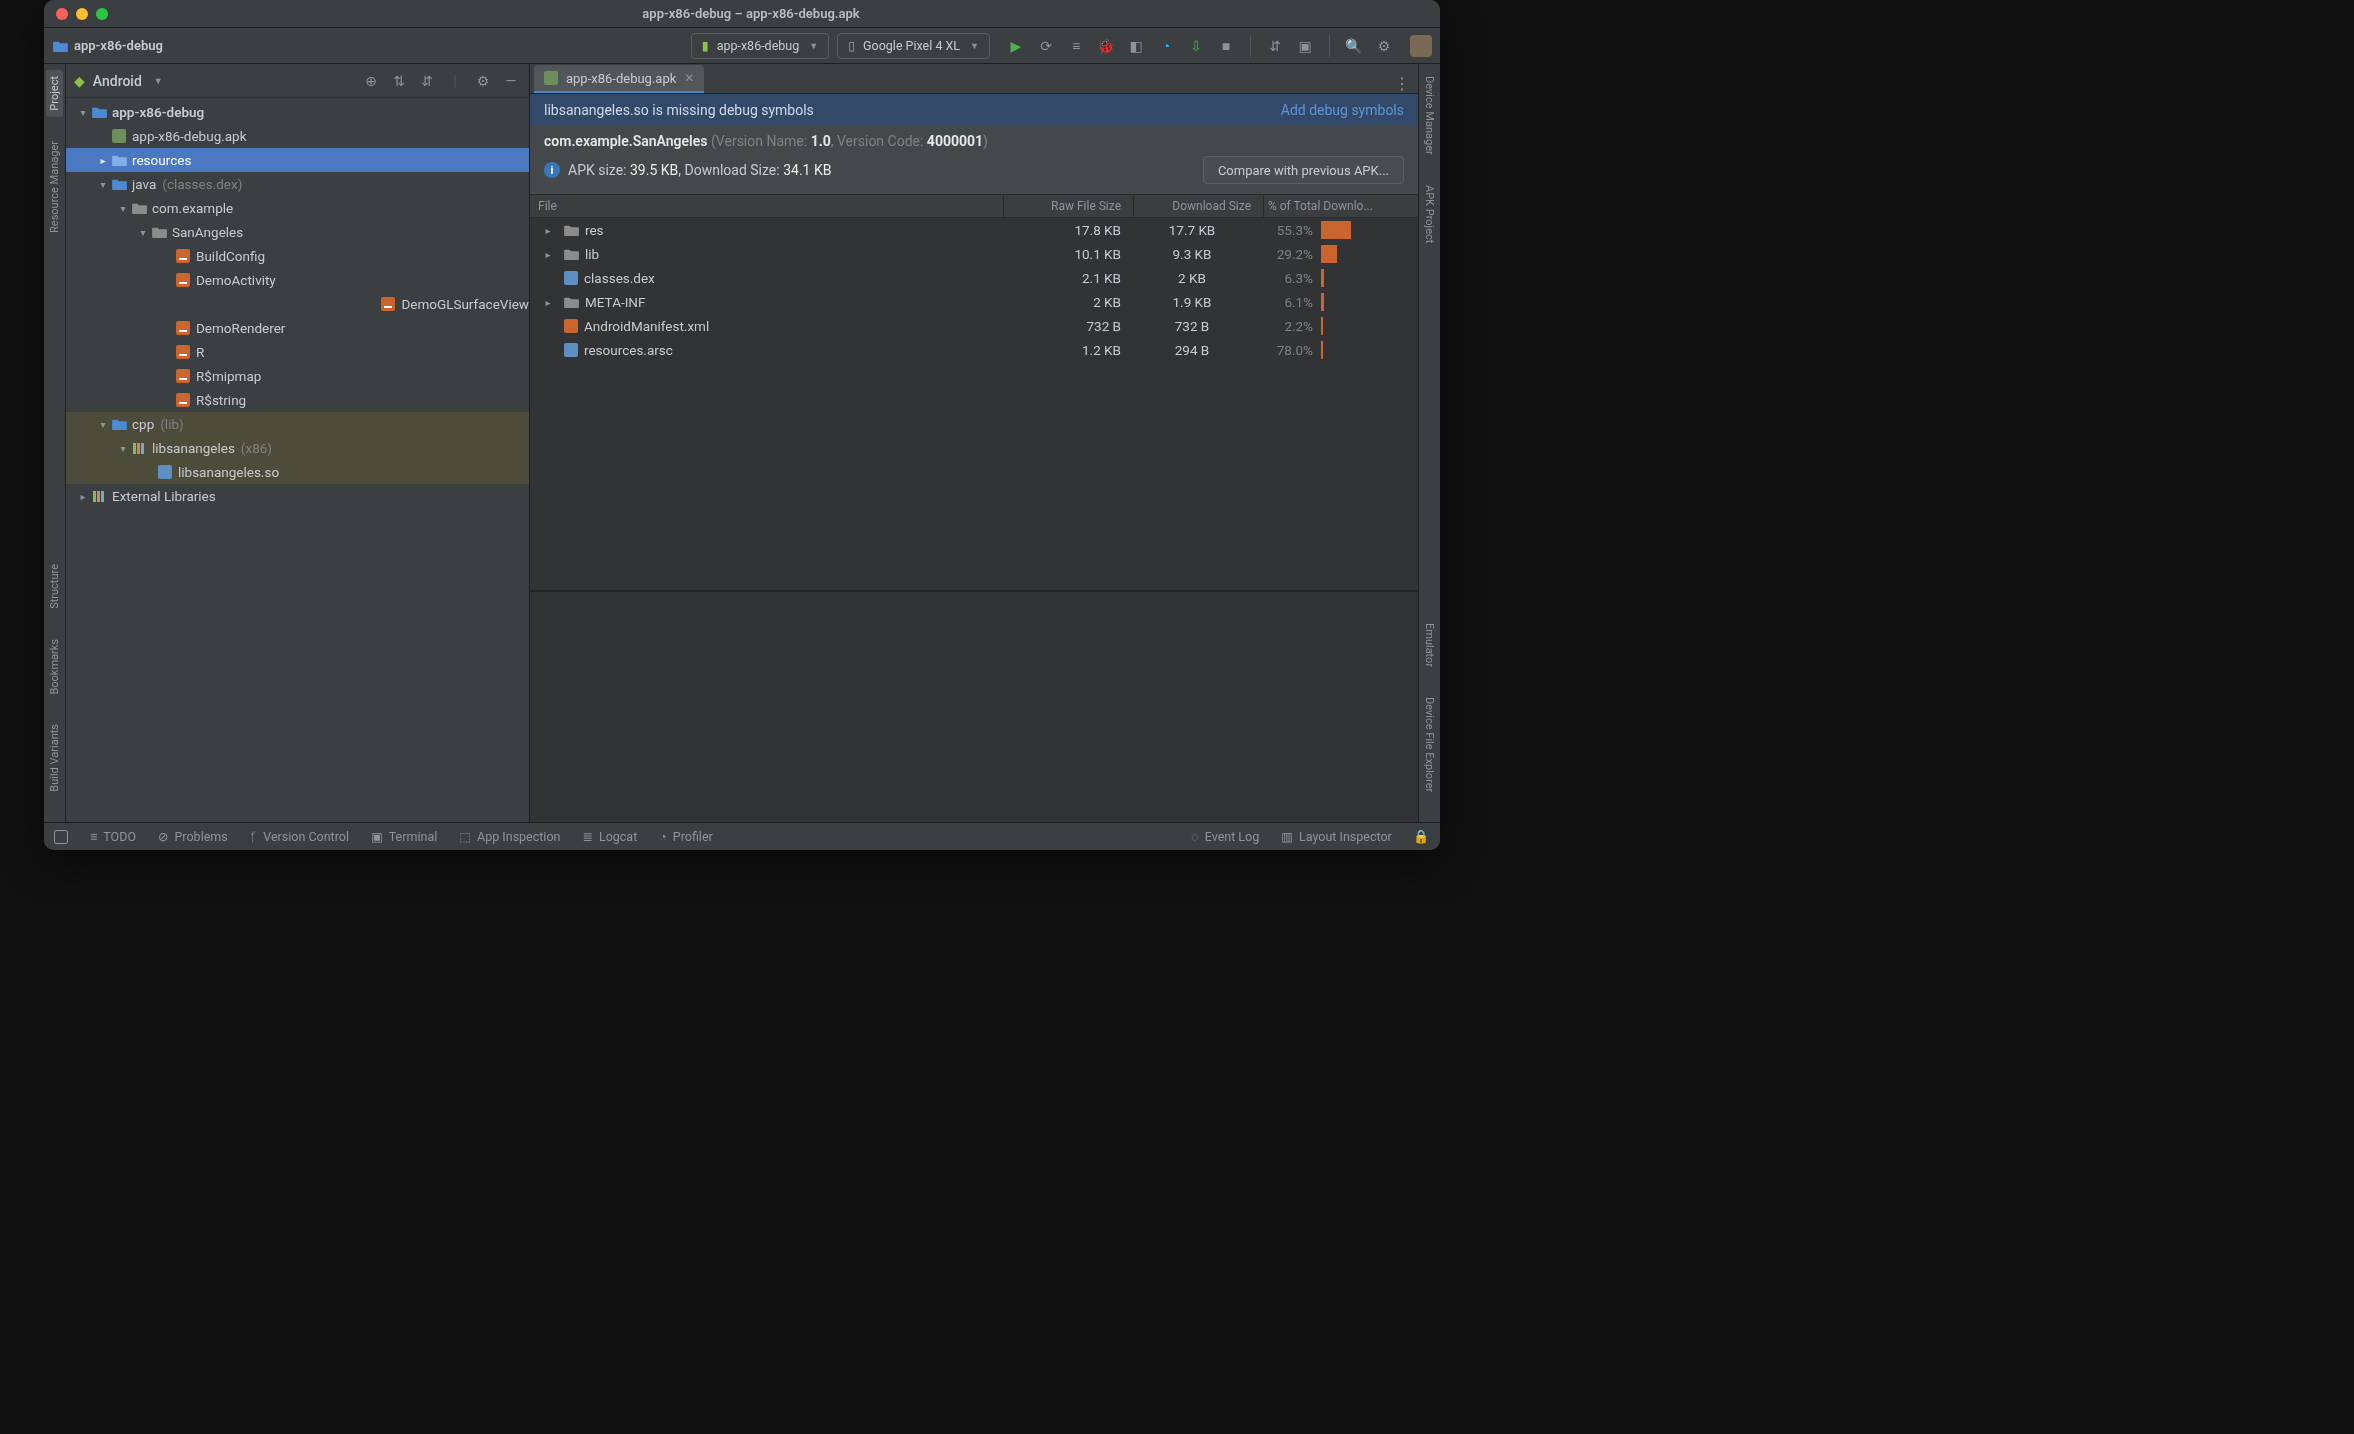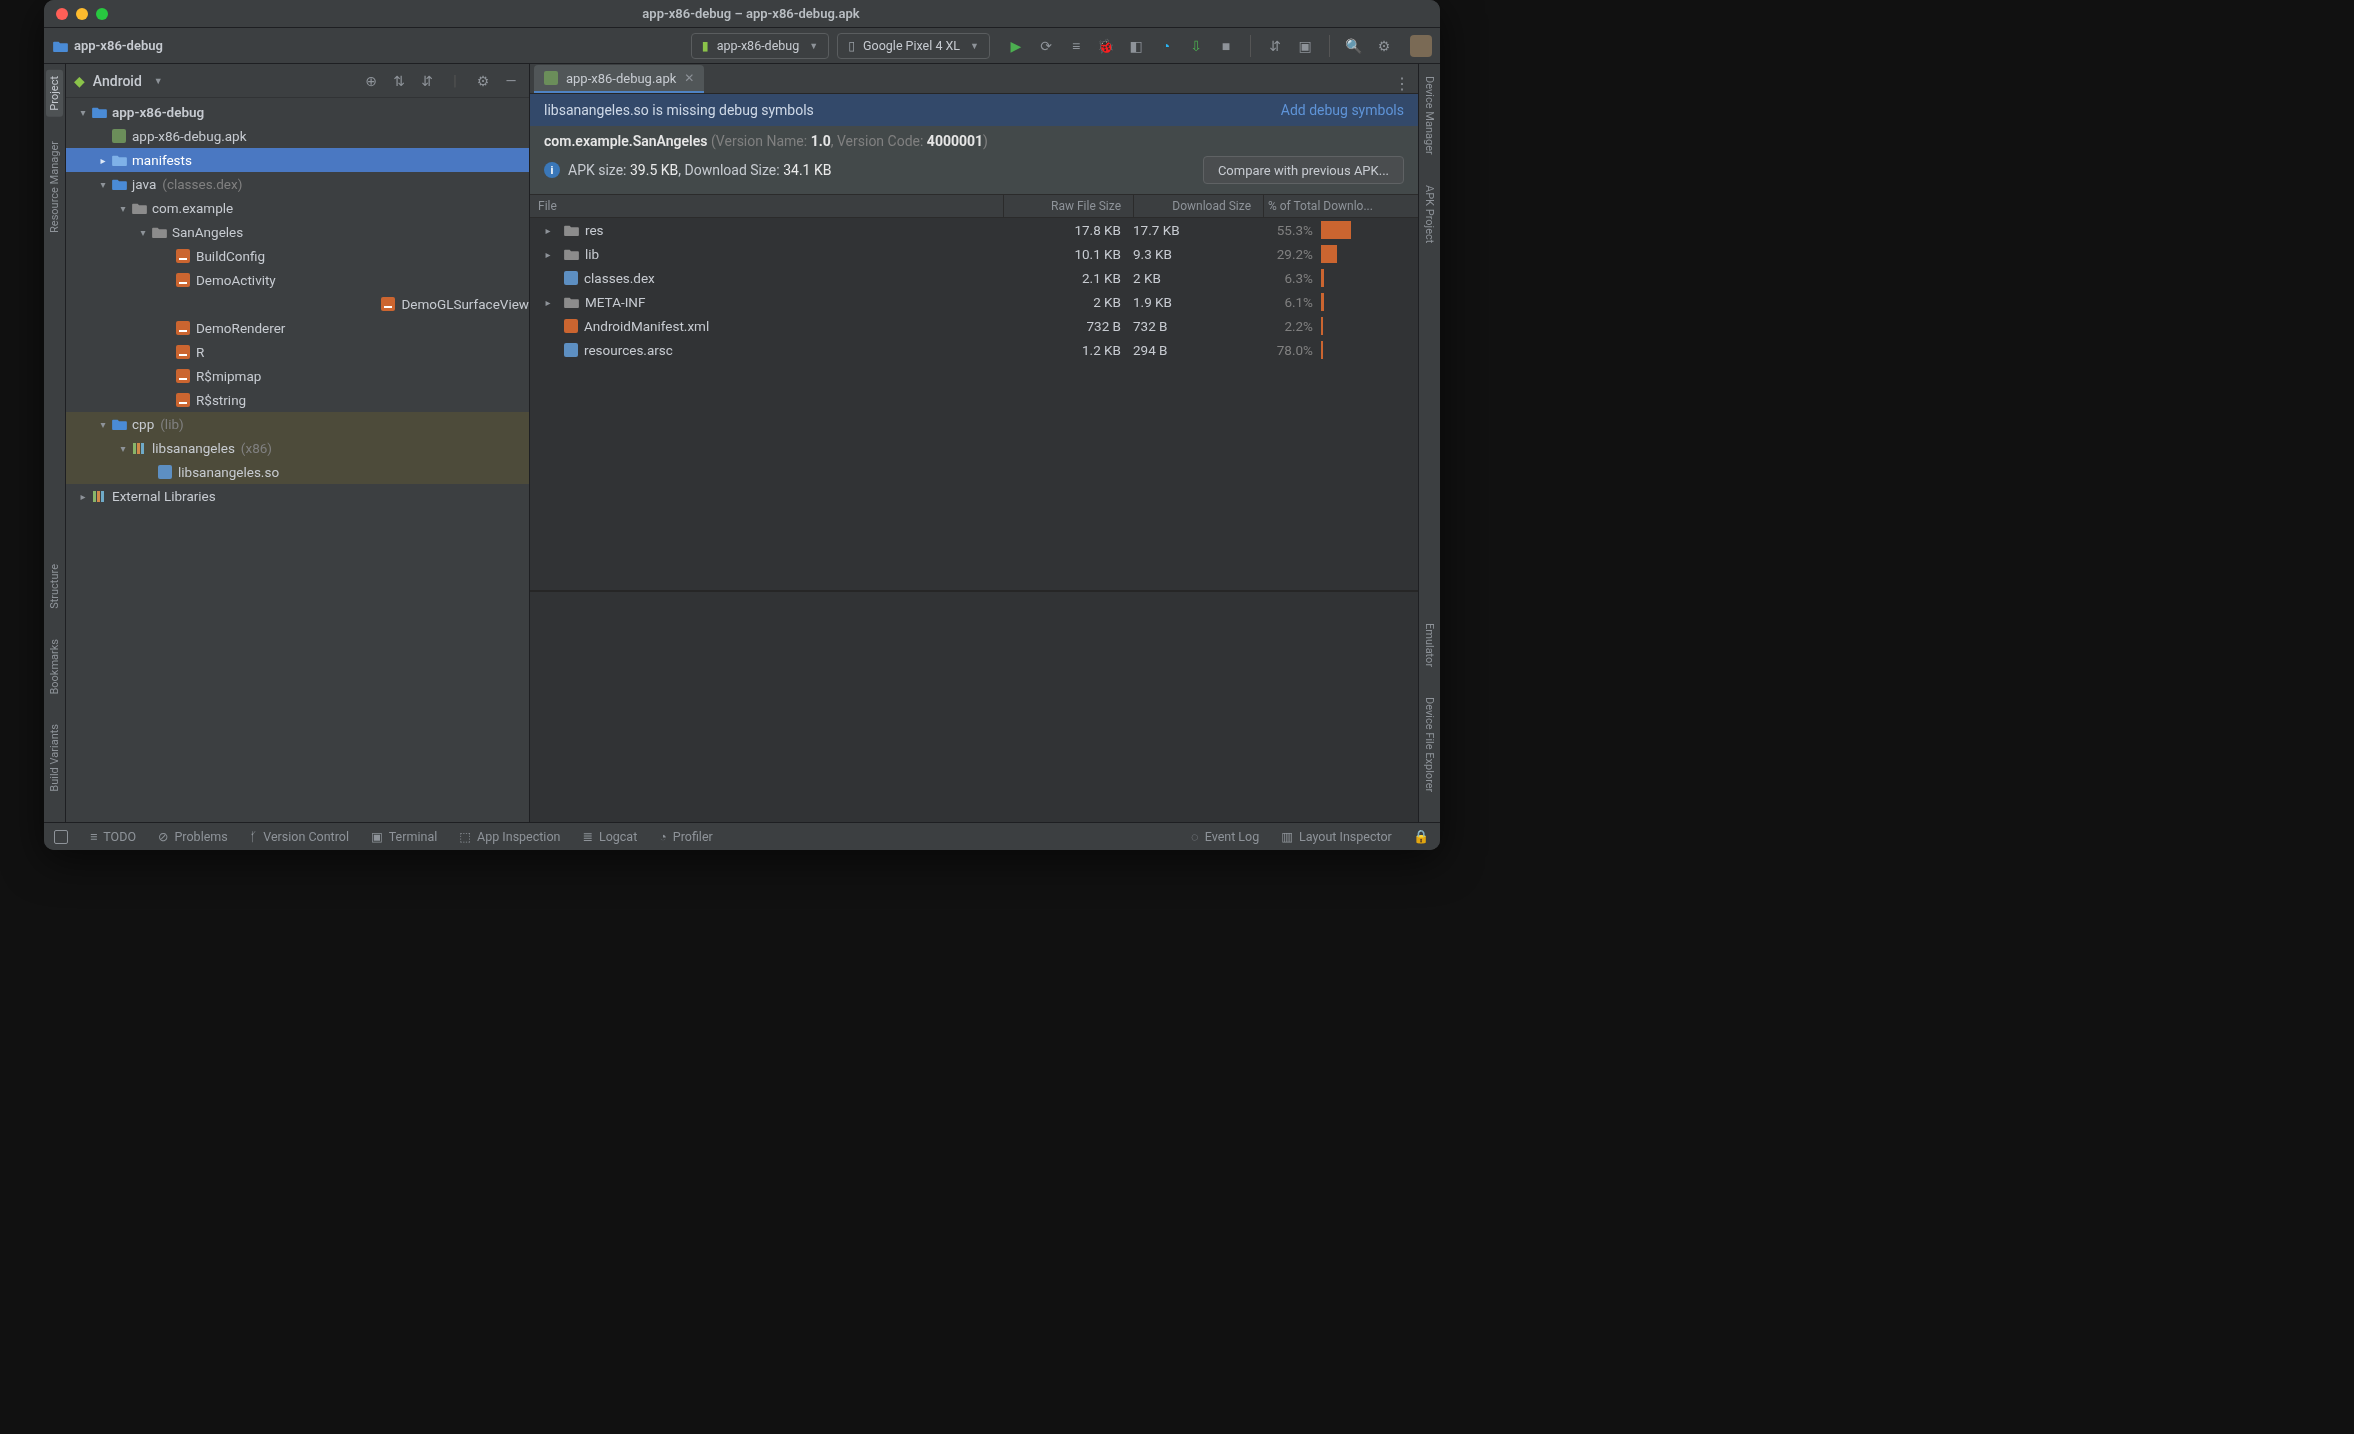--- a/index.html
+++ b/index.html
@@ -101,21 +101,21 @@
   .sizebar{background:#43494a;padding:0 14px 10px 14px;display:flex;align-items:center;gap:8px;color:var(--text);font-size:14px}
   .sizebar .info{width:16px;height:16px;border-radius:50%;background:#3a77b8;color:#fff;font-size:11px;font-weight:700;display:flex;align-items:center;justify-content:center}
   .sizebar b{color:#eaeaea;font-weight:400}
   .sizebar .spacer{flex:1}
   .btn{height:28px;background:#4a4d4f;border:1px solid #5f6264;border-radius:4px;color:var(--text);padding:0 14px;font-size:13px;display:flex;align-items:center}
   
   .table{flex:1;display:flex;flex-direction:column}
   .thead{height:24px;background:#3b3e40;display:flex;align-items:center;font-size:12px;color:var(--text-dim);border-top:1px solid #2b2b2b;border-bottom:1px solid #2b2b2b}
   .tcol-file{flex:1;padding-left:8px}
   .tcol-raw{width:130px;text-align:right;padding-right:12px}
-  .tcol-dl{width:130px;text-align:left;padding-right:12px}
+  .tcol-dl{width:130px;text-align:center;padding-right:12px}
   .tcol-pct{width:155px;padding-left:4px;display:flex;align-items:center}
   .thead .tcol-raw,.thead .tcol-dl,.thead .tcol-pct{border-left:1px solid #2b2b2b;height:100%;display:flex;align-items:center;justify-content:flex-end}
   .thead .tcol-pct{justify-content:flex-start;padding-left:4px;overflow:hidden}
   .tbody{flex:1;background:#313335;overflow:auto}
   .drow{height:24px;display:flex;align-items:center;font-size:13.5px;color:var(--text)}
   .drow .tcol-file{display:flex;align-items:center;gap:6px}
   .drow .arrow{width:20px;text-align:center;color:var(--text-dim);font-size:10px}
   .pctcell{display:flex;align-items:center;gap:8px}
   .pctcell .pctlabel{width:46px;text-align:right;color:var(--text-gray)}
   .pctbar{height:18px;background:var(--orange)}
@@ -237,21 +237,21 @@
             </span>
           <span class="lbl">app-x86-debug.apk</span>
         </div>
         <div class="trow sel" style="padding-left:30px">
           <span class="arrow">▸</span>
           <span class="ic">
               <svg width="15" height="12" viewBox="0 0 16 13">
                 <path fill="#7fb1e8" d="M1 2h5l1.5 1.5H15a1 1 0 0 1 1 1V12a1 1 0 0 1-1 1H1a1 1 0 0 1-1-1V3a1 1 0 0 1 1-1z"></path>
               </svg>
             </span>
-          <span class="lbl">manifests</span>
+          <span class="lbl">resources</span>
         </div>
         <div class="trow" style="padding-left:30px">
           <span class="arrow">▾</span>
           <span class="ic">
               <svg width="15" height="12" viewBox="0 0 16 13">
                 <path fill="#4a8bd6" d="M1 2h5l1.5 1.5H15a1 1 0 0 1 1 1V12a1 1 0 0 1-1 1H1a1 1 0 0 1-1-1V3a1 1 0 0 1 1-1z"></path>
               </svg>
             </span>
           <span class="lbl">java</span>
           <span class="dim">(classes.dex)</span>

